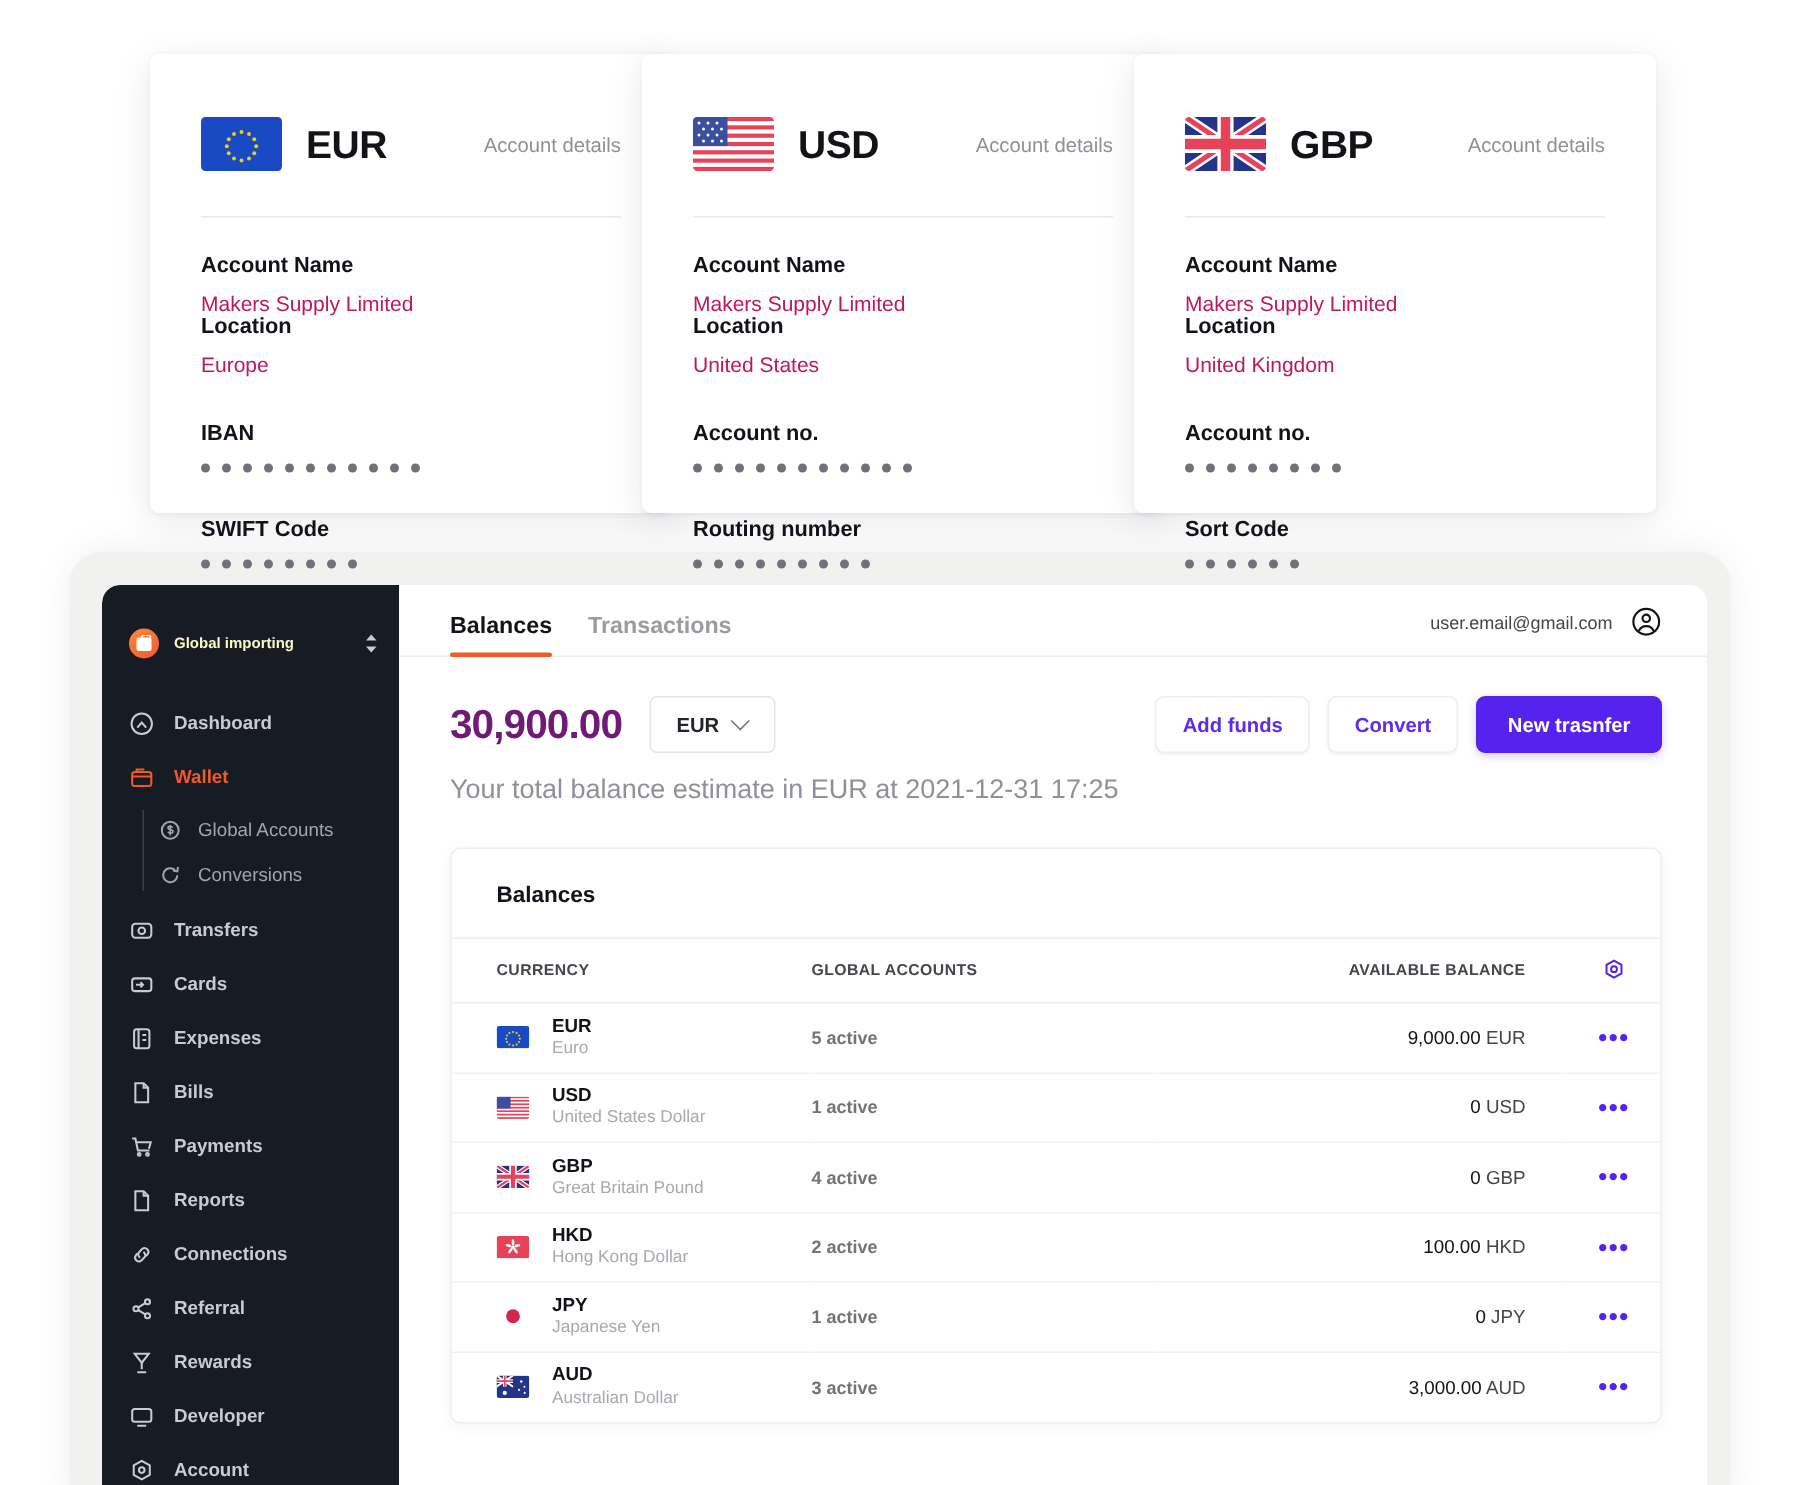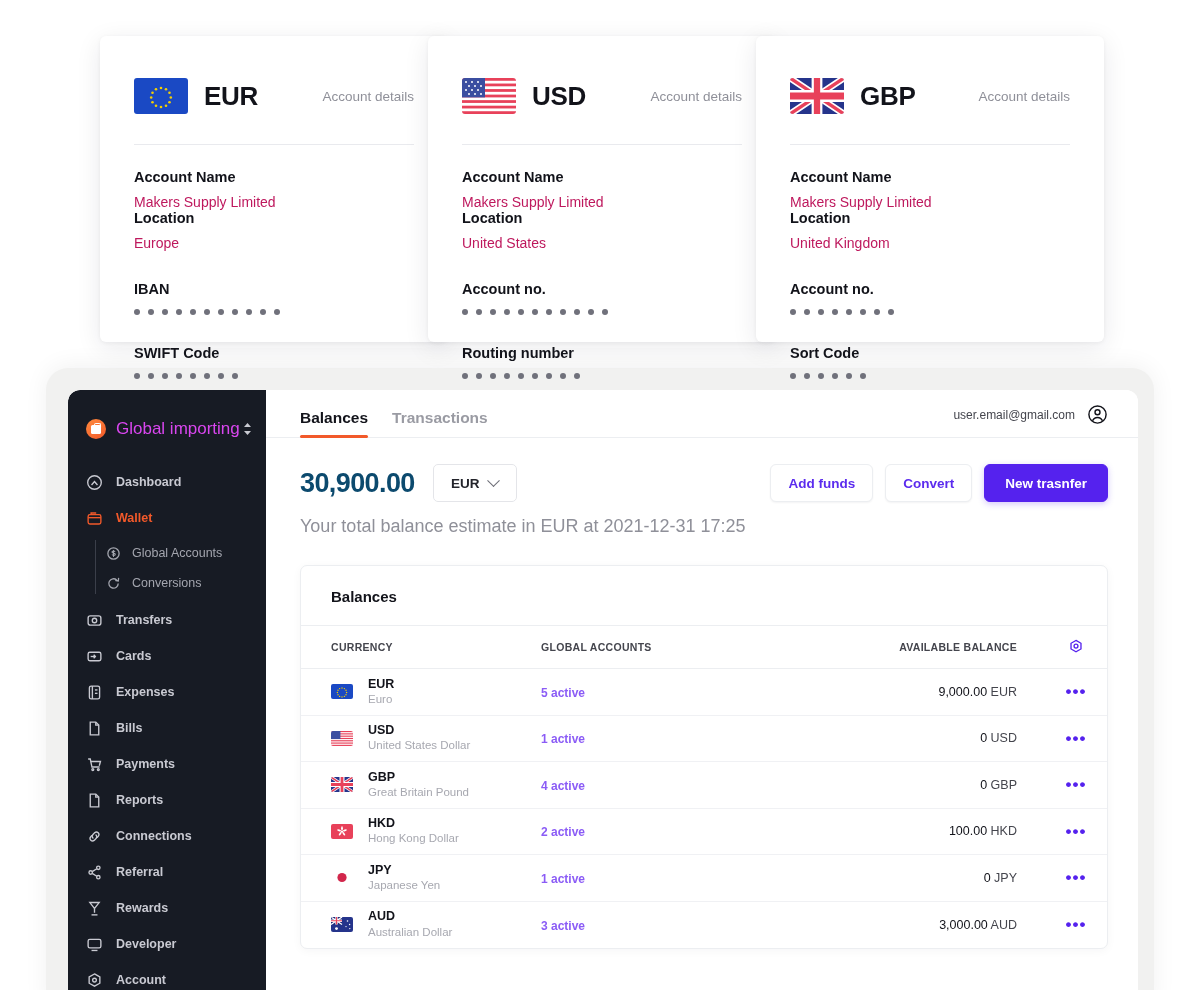--- a/index.html
+++ b/index.html
@@ -54,21 +54,21 @@
   .sidebar { width: 198px; flex: 0 0 198px; background: #171b24; border-radius: 12px 0 0 0;
              padding: 16px 0 0 0; position: relative; }
   .org { display: flex; align-items: center; padding: 6px 14px 0 18px; height: 40px; }
   .org-logo { width: 20px; height: 20px; border-radius: 50%;
               background: linear-gradient(145deg,#ff8a3d,#f2592a); flex:0 0 auto;
               position: relative; }
   .org-logo::after { content:""; position:absolute; left:5px; top:5.5px; width:10px; height:9px;
               border-radius:1.5px; background:#fff; }
   .org-logo::before { content:""; position:absolute; left:7.5px; top:3.5px; width:5px; height:4px;
               border:1.4px solid #fff; border-bottom:none; border-radius:2px 2px 0 0; z-index:2;}
-  .org-name { font-size: 17px; color: #d946ef; font-weight: 400; margin-left: 10px; }
+  .org-name { font-size: 10px; color: #fef9c3; font-weight: 700; margin-left: 10px; }
   .org-caret { margin-left: auto; color: #c9cad2; font-size: 11px; line-height: 1;
                display:flex; flex-direction:column; gap:2px; }
 
   .nav { margin-top: 18px; }
   .nav-item { display: flex; align-items: center; height: 36px; padding: 0 14px 0 18px;
               color: #c9cad2; font-size: 12.5px; font-weight: 600; cursor: pointer; }
   .nav-item.active { color: #f2592a; }
   .nav-ico { width: 17px; height: 17px; flex: 0 0 auto; margin-right: 13px; display:flex;
              align-items:center; justify-content:center; }
   .nav-ico svg { width: 17px; height: 17px; display:block; }
@@ -89,21 +89,21 @@
          cursor: pointer; position: relative; }
   .tab.active { color: #12131a; }
   .tab.active::after { content:""; position: absolute; left: 0; right: 0; bottom: -1px; height: 3px;
          background: #f2592a; border-radius: 2px; }
   .topbar-right { margin-left: auto; display: flex; align-items: center; gap: 12px; padding-bottom: 12px; }
   .user-email { font-size: 12px; color: #44454d; }
   .avatar-ico svg { width: 21px; height: 21px; display: block; }
 
   .balance-head { padding: 26px 30px 0 34px; }
   .bal-row { display: flex; align-items: center; }
-  .bal-amount { font-size: 27px; font-weight: 700; color: #0c4a6e; letter-spacing: -.6px; }
+  .bal-amount { font-size: 27px; font-weight: 700; color: #701a75; letter-spacing: -.6px; }
   .cur-select { margin-left: 18px; height: 38px; min-width: 84px; border: 1px solid #e4e5e9;
                 border-radius: 5px; background: #fff; display: flex; align-items: center;
                 justify-content: center; gap: 10px; padding: 0 12px; cursor: pointer; }
   .cur-select-val { font-size: 13.5px; font-weight: 600; color: #23242b; }
   .chev { width: 9px; height: 9px; border-right: 1.8px solid #6d6e77; border-bottom: 1.8px solid #6d6e77;
           transform: rotate(45deg) translate(-2px,-2px); }
   .bal-actions { margin-left: auto; display: flex; gap: 12px; }
   .btn { height: 38px; border-radius: 6px; font-size: 13.5px; font-weight: 700; cursor: pointer;
          display: flex; align-items: center; justify-content: center; padding: 0 17px; white-space: nowrap; }
   .btn-ghost { background: #fff; color: #5b2bee; border: 1px solid #eceef1;
@@ -126,21 +126,21 @@
   th.c-set { width: 62px; text-align: center; }
   .gear svg { width: 16px; height: 16px; display: inline-block; vertical-align: middle; }
   tbody td { border-bottom: 1px solid #f0f1f4; padding: 0; height: 46.5px; vertical-align: middle; }
   tbody tr:last-child td { border-bottom: none; }
   .cur-cell { display: flex; align-items: center; padding-left: 30px; }
   .row-flag { width: 22px; height: 15px; border-radius: 2px; overflow: hidden; flex: 0 0 auto;
               position: relative; display:block; }
   .cur-text { margin-left: 15px; }
   .cur-abbr { font-size: 12.5px; font-weight: 700; color: #12131a; line-height: 1.15; }
   .cur-full { font-size: 11.5px; color: #a7a8b0; line-height: 1.3; margin-top: 1px; }
-  .active-link { font-size: 12px; font-weight: 700; color: #8b5cf6; cursor: pointer; text-align: center; }
+  .active-link { font-size: 12px; font-weight: 700; color: #737373; cursor: pointer; text-align: center; }
   .bal-cell { text-align: right; padding-right: 28px; font-size: 12.5px; color: #12131a; }
   .bal-cell .unit { color: #44454d; }
   .dots-btn { text-align: center; color: #5522ee; font-size: 17px; letter-spacing: 1px;
               cursor: pointer; line-height: 1; font-weight: 700; }
 </style>
 </head>
 <body>
 
 <div class="stage">
 

